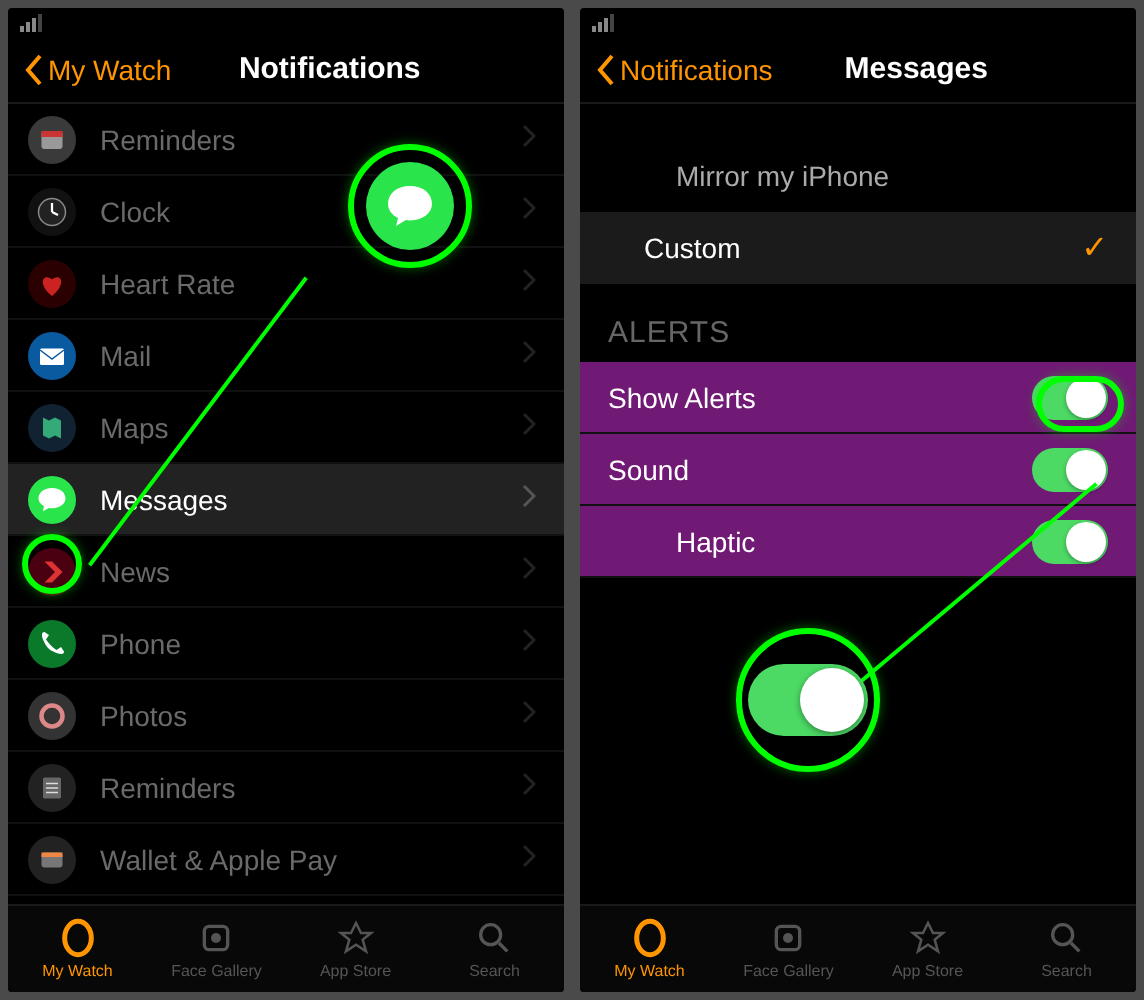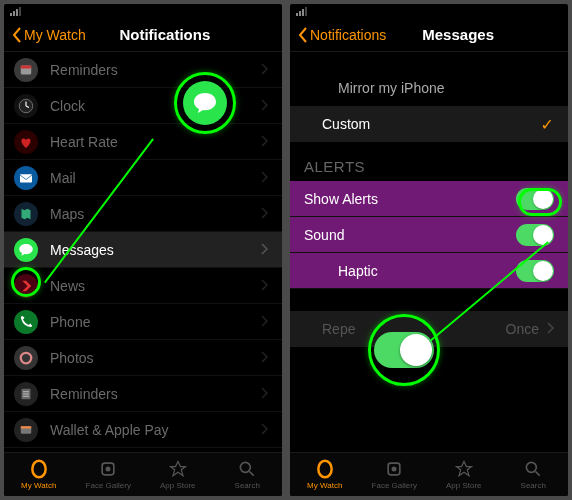--- a/index.html
+++ b/index.html
@@ -416,31 +416,20 @@
         <span>Haptic</span>
         <span class="row-right">
           <span class="toggle on">
             <span class="knob"></span>
           </span>
         </span>
       </div>
     </div>
 
   <div style="height:22px"></div>
-  <div class="cell grey" style="color:#555">
-    <span>Repe</span>
-    <span class="row-right" style="color:#555">
-      <span>Once</span>
-      <span class="chevron">
-        <svg viewBox="0 0 7 12">
-            <path d="M1 1 L6 6 L1 11" stroke="#444" stroke-width="1.5" fill="none"></path>
-          </svg>
-      </span>
-    </span>
-  </div>
 
   <div class="callout-line" style="left:135px; top:340px; width:160px; transform:rotate(-40deg);"></div>
   <div class="callout-circ" style="left:78px; top:310px; width:72px; height:72px;"></div>
   <div class="big-toggle" style="left:84px; top:328px;">
       <div class="k"></div>
     </div>
   <div class="callout-circ" style="left:228px; top:184px; width:44px; height:28px; border-radius:14px;"></div>
 
   <div class="tabbar" id="right-tabs">
       <div class="tab active">

